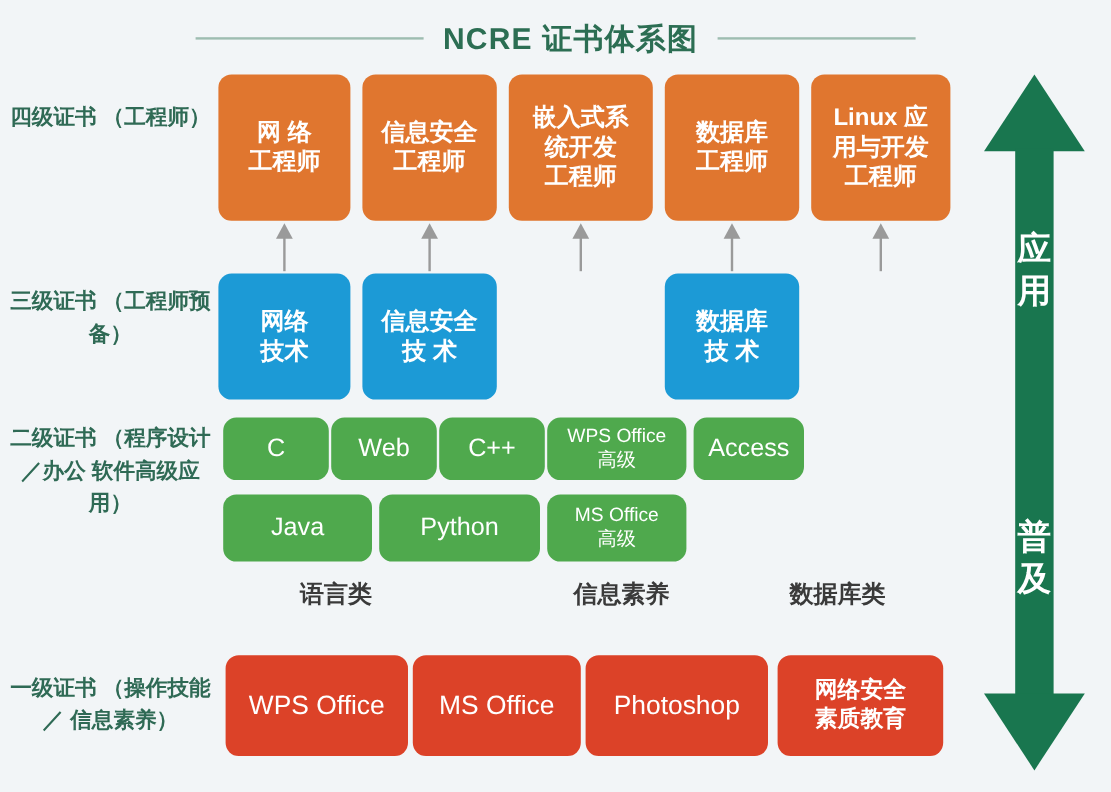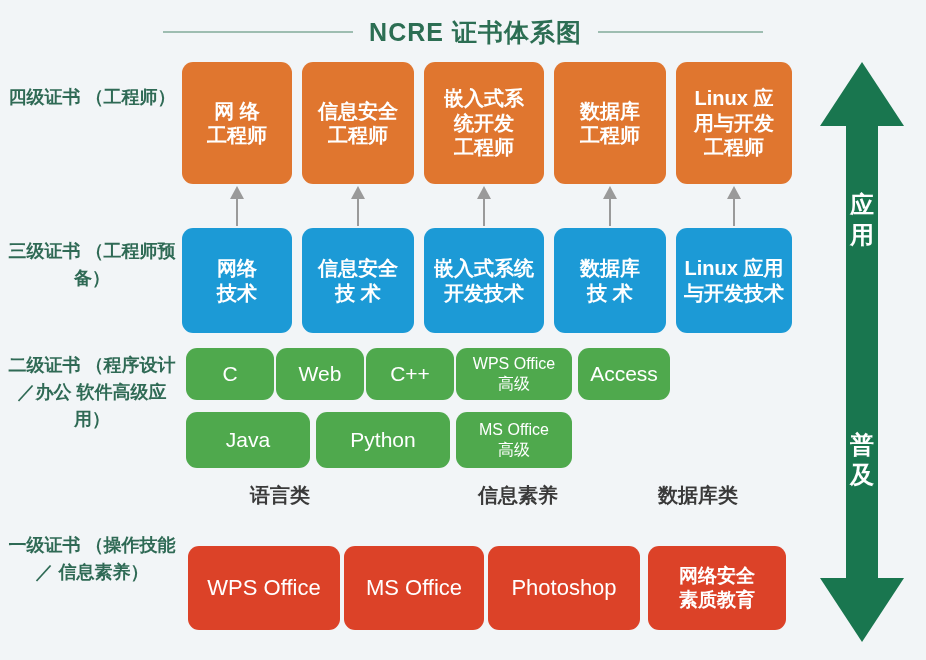--- a/index.html
+++ b/index.html
@@ -138,21 +138,21 @@
     width: 0; height: 0;
     border-left: 42px solid transparent;
     border-right: 42px solid transparent;
     border-top: 64px solid #19764f;
   }
   .bigarrow .alabel {
     position: absolute;
     left: 34px;
     width: 32px;
     color: #ffffff;
-    font-size: 24px;
+    font-size: 28px;
     font-weight: 700;
     text-align: center;
     line-height: 1.25;
     letter-spacing: 0;
   }
   .bigarrow .alabel.top    { top: 128px; }
   .bigarrow .alabel.bottom { top: 368px; }
 </style>
 </head>
 <body>
@@ -165,21 +165,21 @@
     <div class="title-rule right"></div>
   </div>
 
   <div class="row-label" style="top: 84px;">四级证书
 （工程师）</div>
   <div class="row-label" style="top: 238px;">三级证书
 （工程师预备）</div>
   <div class="row-label" style="top: 352px;">二级证书
 （程序设计／办公
 软件高级应用）</div>
-  <div class="row-label" style="top: 532px;">一级证书
+  <div class="row-label" style="top: 560px;">一级证书
 （操作技能／
 信息素养）</div>
 
   <div class="card l4" style="left: 182px; top: 62px; width: 110px; height: 122px;">网 络
 工程师</div>
   <div class="card l4" style="left: 302px; top: 62px; width: 112px; height: 122px;">信息安全
 工程师</div>
   <div class="card l4" style="left: 424px; top: 62px; width: 120px; height: 122px;">嵌入式系
 统开发
 工程师</div>
@@ -207,26 +207,22 @@
     </div>
   <div class="connector" style="left: 727px; top: 186px;">
       <div class="head"></div>
       <div class="shaft"></div>
     </div>
 
   <div class="card l3" style="left: 182px; top: 228px; width: 110px; height: 105px;">网络
 技术</div>
   <div class="card l3" style="left: 302px; top: 228px; width: 112px; height: 105px;">信息安全
 技 术</div>
-  <div class="card l3" style="left: 424px; top: 228px; width: 120px; height: 105px;">嵌入式系统
-开发技术</div>
   <div class="card l3" style="left: 554px; top: 228px; width: 112px; height: 105px;">数据库
 技 术</div>
-  <div class="card l3" style="left: 676px; top: 228px; width: 116px; height: 105px;">Linux 应用
-与开发技术</div>
 
   <div class="card l2" style="left: 186px; top: 348px; width: 88px; height: 52px;">C</div>
   <div class="card l2" style="left: 276px; top: 348px; width: 88px; height: 52px;">Web</div>
   <div class="card l2" style="left: 366px; top: 348px; width: 88px; height: 52px;">C++</div>
   <div class="card l2 cn" style="left: 456px; top: 348px; width: 116px; height: 52px;">WPS Office
 高级</div>
   <div class="card l2" style="left: 578px; top: 348px; width: 92px; height: 52px;">Access</div>
 
   <div class="card l2" style="left: 186px; top: 412px; width: 124px; height: 56px;">Java</div>
   <div class="card l2" style="left: 316px; top: 412px; width: 134px; height: 56px;">Python</div>

